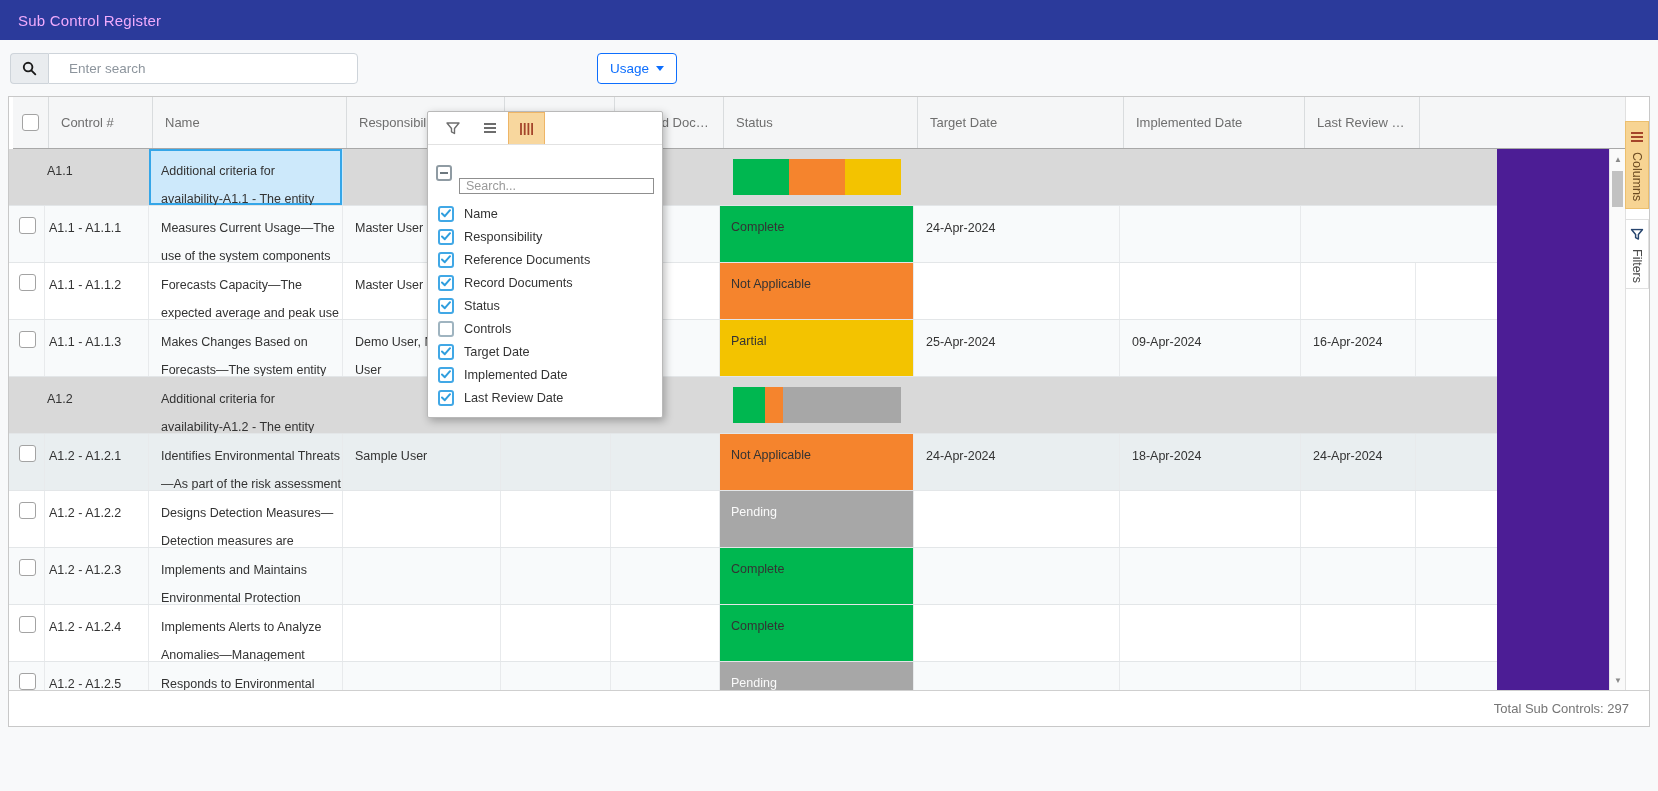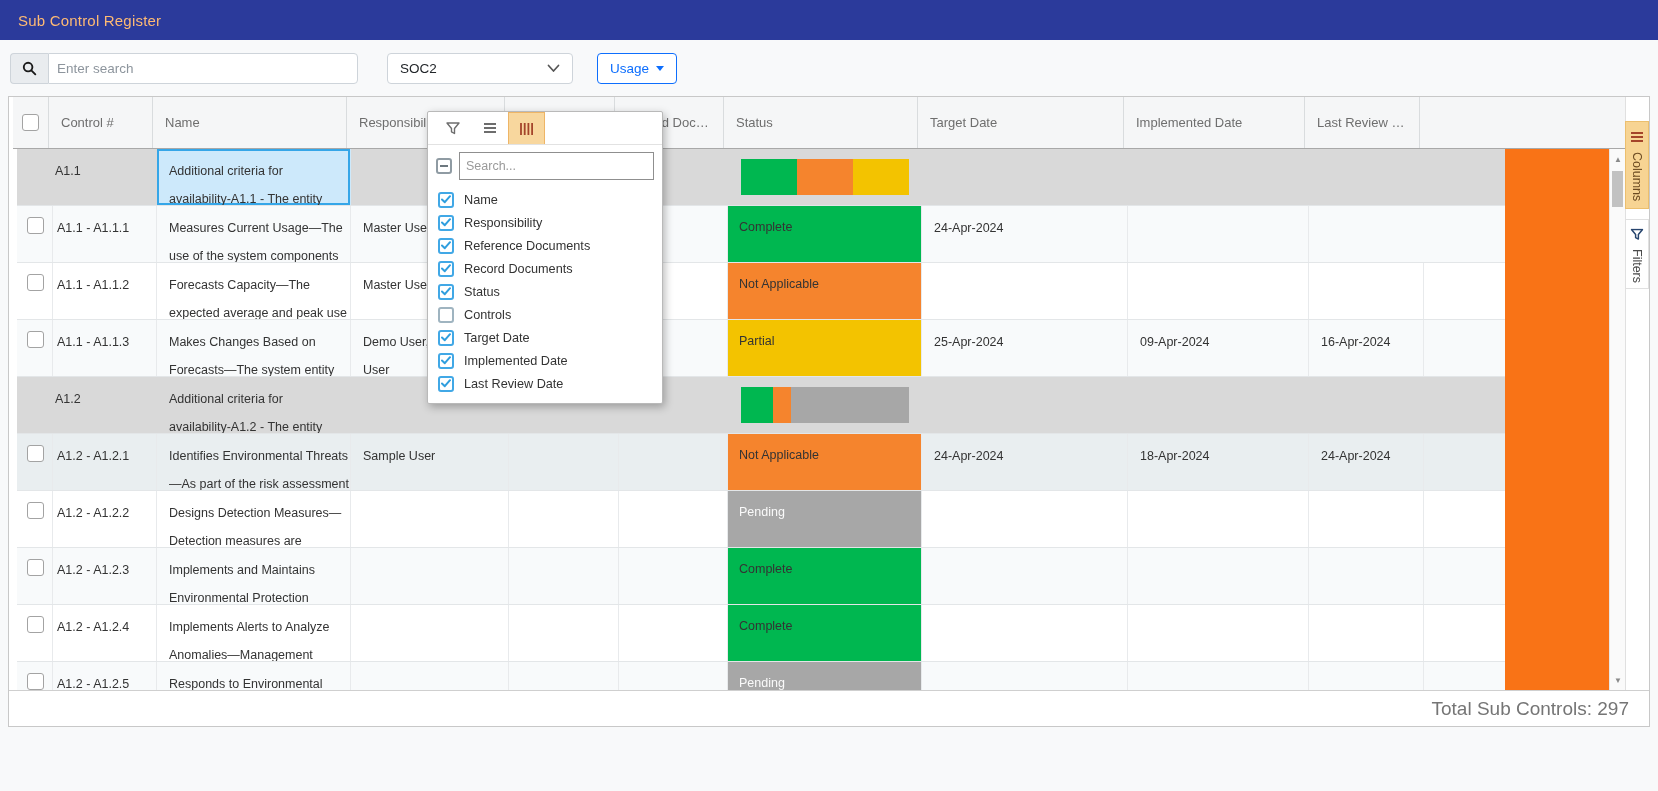--- a/index.html
+++ b/index.html
@@ -1,40 +1,40 @@
 <!DOCTYPE html>
 <html><head>
 <meta charset="utf-8">
 <style>
   * { margin:0; padding:0; box-sizing:border-box; }
   html,body { width:1658px; height:791px; background:#f8f9fa; font-family:"Liberation Sans", sans-serif; overflow:hidden; }
 
   
   .navbar { height:40px; background:#2b3a9b; display:flex; align-items:center; padding:0 18px; }
-  .navbar .title { color:#fdba74; font-size:15px; letter-spacing:.2px; }
+  .navbar .title { color:#f0abfc; font-size:15px; letter-spacing:.2px; }
 
   
   .toolbar { height:56px; background:#f8f9fa; position:relative; }
   .search-group { position:absolute; left:10px; top:13px; width:348px; height:31px; display:flex; }
   .search-addon { width:38px; background:#e9ecef; border:1px solid #ced4da; border-right:none; border-radius:4px 0 0 4px; display:flex; align-items:center; justify-content:center; }
-  .search-input { flex:1; border:1px solid #ced4da; border-radius:0 4px 4px 0; font-size:13.5px; padding:0 8px; color:#333; outline:none; background:#fff; }
+  .search-input { flex:1; border:1px solid #ced4da; border-radius:0 4px 4px 0; font-size:13.5px; padding:0 20px; color:#333; outline:none; background:#fff; }
   .search-input::placeholder { color:#8d959d; }
   .framework-select { position:absolute; left:387px; top:13px; width:186px; height:31px; background:#fff; border:1px solid #ced4da; border-radius:4px; display:flex; align-items:center; justify-content:space-between; padding:0 12px; font-size:13.5px; color:#212529; cursor:pointer; }
   .export-btn { position:absolute; left:597px; top:13px; height:31px; padding:0 12px; background:#fff; border:1px solid #0d6efd; border-radius:4px; color:#0d6efd; font-size:13.5px; display:flex; align-items:center; gap:7px; cursor:pointer; }
   .caret-down { width:0; height:0; border-left:4px solid transparent; border-right:4px solid transparent; border-top:5px solid currentColor; display:inline-block; }
 
   
   .grid-container { position:absolute; left:8px; top:96px; width:1642px; height:631px; background:#fff; border:1px solid #c8c8c8; }
   .grid-header { position:absolute; left:4px; top:0; width:1616px; height:52px; background:#f5f6f7; border-bottom:1px solid #a8a8a8; display:flex; }
   .h-cell { height:100%; display:flex; align-items:center; padding:0 12px; font-size:13px; color:#6e6e6e; border-right:1px solid #d9dcde; white-space:nowrap; overflow:hidden; text-overflow:ellipsis; }
   .h-cell span { overflow:hidden; text-overflow:ellipsis; }
   .h-cell.c0 { justify-content:center; padding:0; }
   .h-cell.c10 { border-right:none; }
 
-  .grid-body { position:absolute; left:8px; top:52px; width:1600px; height:541px; overflow:hidden; background:#f97316; }
+  .grid-body { position:absolute; left:0; top:52px; width:1600px; height:541px; overflow:hidden; background:#4c1d95; }
   .g-row { display:flex; width:1488px; height:57px; border-bottom:1px solid #e3e6e8; background:#fff; }
   .g-row.v-stripe { background:#f8fafb;align-items:center; }
   .g-row.v-focus  { background:#e9eef0; }
   .g-row.v-group  { background:#d9d9d9; }
   .cell { height:100%; padding:9px 12px; font-size:12.5px; color:#333; border-right:1px solid #e8eaec; overflow:hidden; line-height:27.5px; white-space:nowrap; }
   .v-group .cell { border-right-color:transparent; }
   .c0 { width:36px; } .c1 { width:104px; } .c2 { width:194px; } .c3 { width:158px; }
   .c4 { width:110px; } .c5 { width:109px; } .c6 { width:194px; } .c7 { width:206px; }
   .c8 { width:181px; } .c9 { width:115px; } .c10 { width:81px; border-right:none; }
   .cell.c0 { padding:11px 0 0 10px; }
@@ -59,29 +59,29 @@
 
   
   .tab-strip { position:absolute; left:1616px; top:0; width:24px; height:593px; background:#fff; border-left:1px solid #e0e0e0; }
   .side-tab { position:absolute; display:flex; align-items:center; gap:8px; padding:0 8px; font-size:12.5px; color:#4a4a4a; transform-origin:0 0; transform:rotate(90deg) translateY(-24px); height:24px; cursor:pointer; background:#fff; border:1px solid #e0e0e0; }
   .side-tab .ticon { transform:rotate(-90deg); display:flex; }
   .side-tab.active { background:#f7d493; border-color:#ecbf6e; color:#6b4a21; }
   .tab-columns { left:1616px; top:24px; width:88px; }
   .tab-filters { left:1616px; top:122px; width:70px; }
 
   
-  .grid-footer { position:absolute; left:0; bottom:0; width:1640px; height:36px; background:#fff; border-top:1px solid #cfcfcf; display:flex; align-items:center; justify-content:flex-end; padding-right:20px; font-size:19px; color:#757575; }
+  .grid-footer { position:absolute; left:0; bottom:0; width:1640px; height:36px; background:#fff; border-top:1px solid #cfcfcf; display:flex; align-items:center; justify-content:flex-end; padding-right:20px; font-size:13px; color:#757575; }
 
   
   .col-popup { position:absolute; left:427px; top:111px; width:236px; background:#fff; border:1px solid #b9b9b9; border-radius:2px; box-shadow:2px 3px 8px rgba(0,0,0,.28); z-index:50; }
   .popup-tabs { height:33px; display:flex; align-items:stretch; border-bottom:1px solid #e2e2e2; padding-left:6px; }
   .ptab { width:37px; display:flex; align-items:center; justify-content:center; cursor:pointer; color:#6d6d6d; }
   .ptab.active { background:#f8d79e; border:1px solid #eeb566; border-bottom:none; color:#a4442a; }
   .popup-search { display:flex; align-items:center; gap:7px; padding:7px 8px 6px 8px; }
-  .popup-search input { flex:1; height:28px; border:1px solid #8f8f8f; font-size:12.5px; padding:0 6px; color:#333; outline:none; }
+  .popup-search input { flex:1; height:16px; border:1px solid #8f8f8f; font-size:12.5px; padding:0 6px; color:#333; outline:none;margin-top:26px; }
   .popup-search input::placeholder { color:#9a9a9a; }
   .popup-items { padding:2px 0 8px 0; }
   .p-item { display:flex; align-items:center; gap:10px; height:23px; padding:0 10px; font-size:12.7px; color:#333; cursor:pointer; }
 
   
   .cbx { width:16px; height:16px; border-radius:3px; background:#fff; display:inline-flex; align-items:center; justify-content:center; flex:none; }
   .cbx.blue { border:2px solid #41a8e6; color:#2f9ede; }
   .cbx.empty { border:2px solid #9fb4c0; color:transparent; }
   .cbx.indet { border:2px solid #8f9ba3; color:#6d787f; }
   .cbx svg { display:block; }
@@ -95,28 +95,20 @@
 
 <div class="toolbar">
   <div class="search-group">
     <span class="search-addon">
       <svg width="15" height="15" viewBox="0 0 16 16">
           <circle cx="6.5" cy="6.5" r="4.6" fill="none" stroke="#1a1a1a" stroke-width="2"></circle>
           <line x1="10.2" y1="10.2" x2="14.2" y2="14.2" stroke="#1a1a1a" stroke-width="2" stroke-linecap="round"></line>
         </svg>
     </span>
     <input class="search-input" placeholder="Enter search" style="">
-  </div>
-  <div class="framework-select">
-    <span>SOC2</span>
-    <span>
-      <svg width="13" height="9" viewBox="0 0 13 9">
-          <polyline points="1.5,1.5 6.5,7 11.5,1.5" fill="none" stroke="#555" stroke-width="1.7" stroke-linecap="round" stroke-linejoin="round"></polyline>
-        </svg>
-    </span>
   </div>
   <button class="export-btn">
     <span>Usage</span>
     <span class="caret-down"></span>
   </button>
 </div>
 
 <div class="grid-container">
   <div class="grid-header" id="grid-header">
       <div class="h-cell c0">

